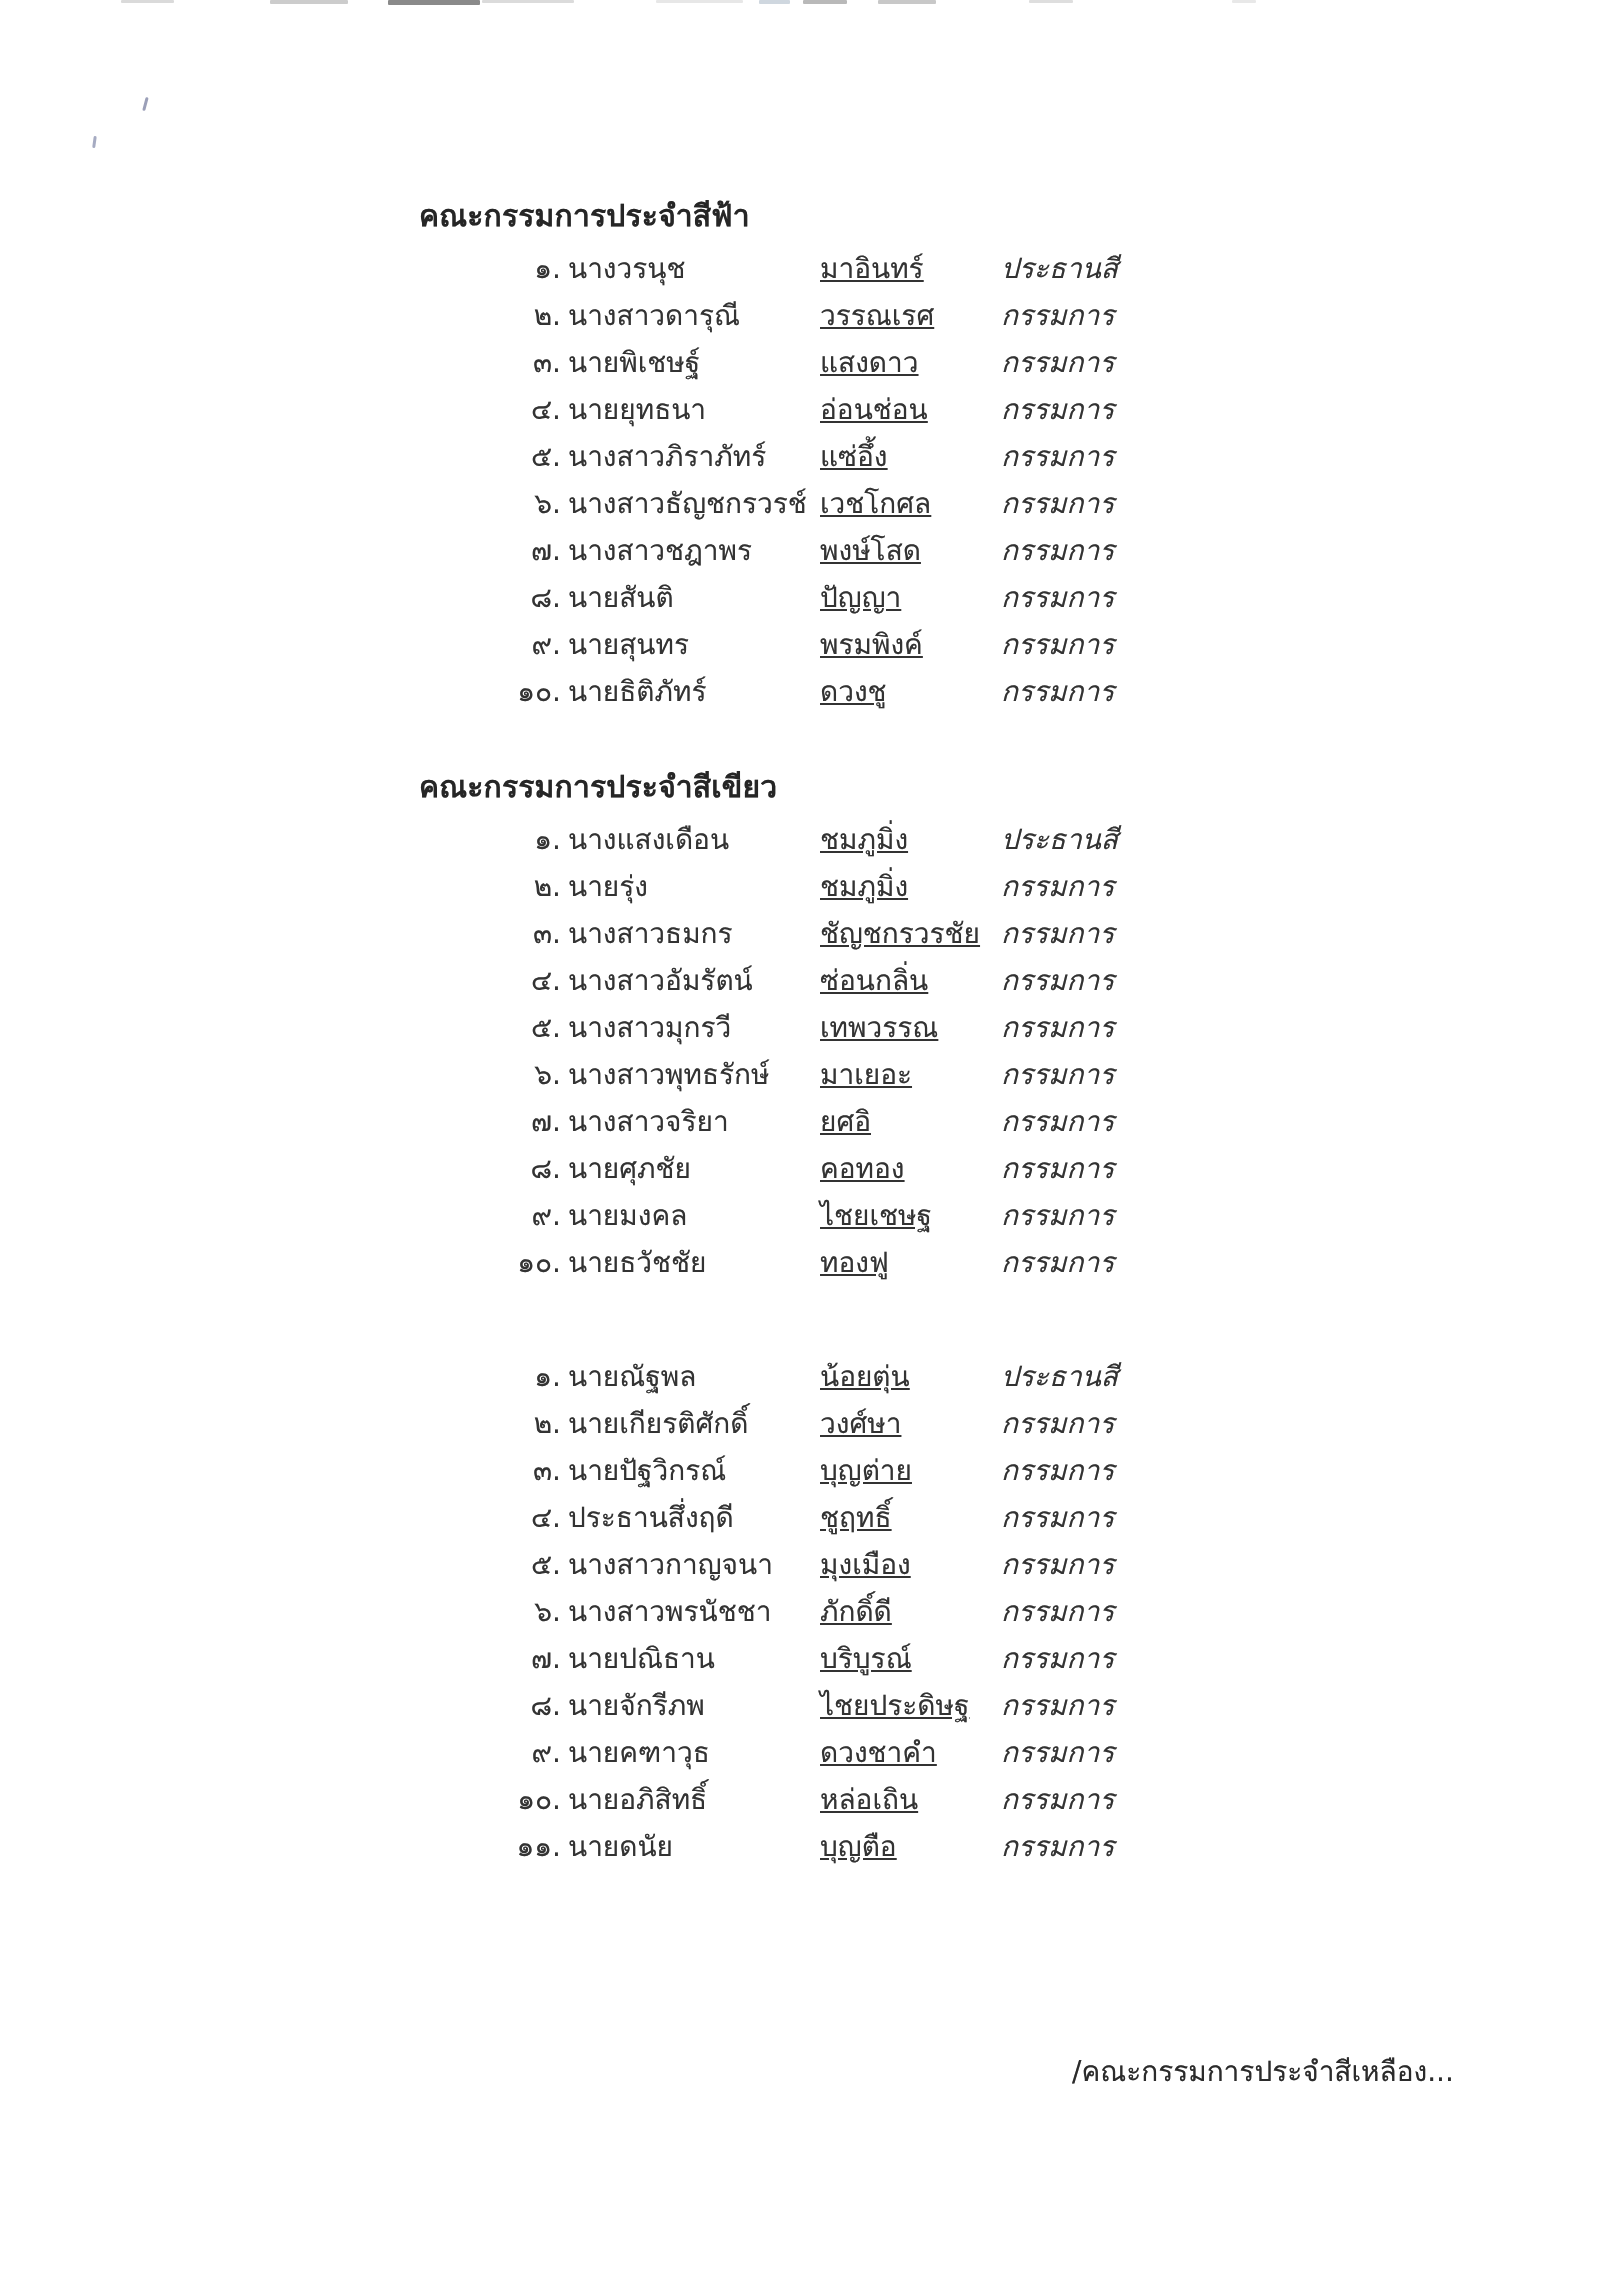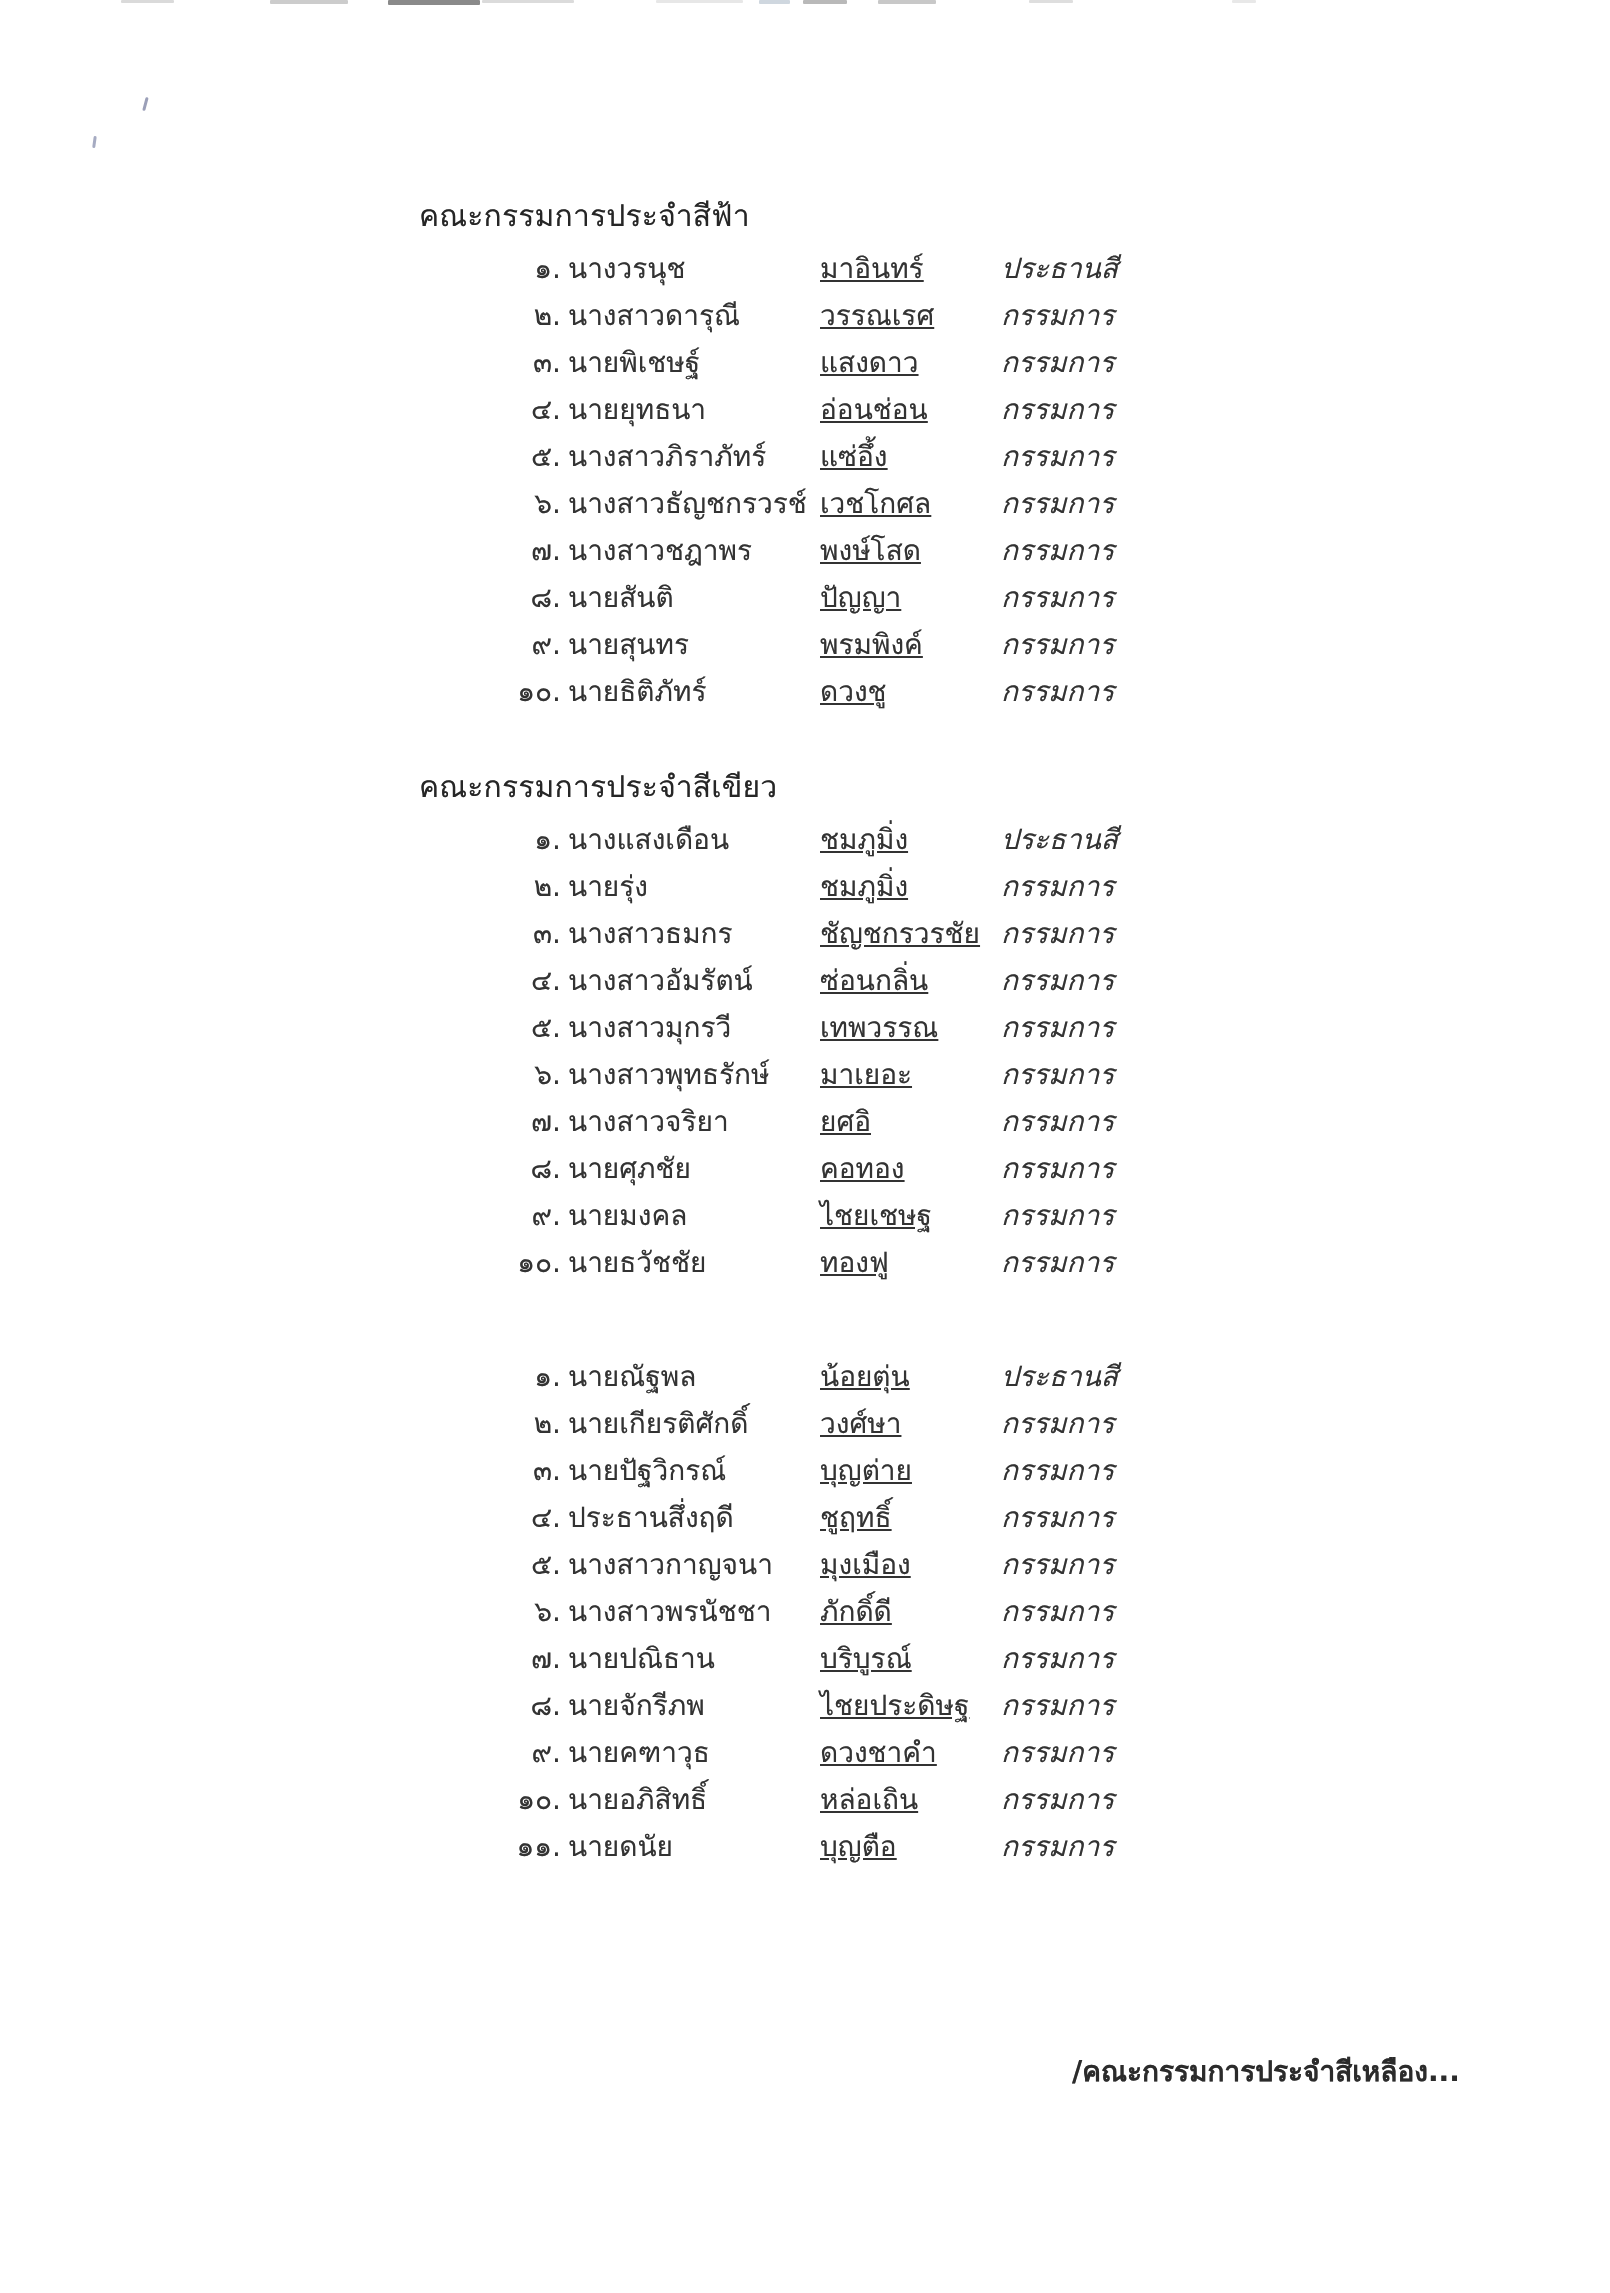--- a/index.html
+++ b/index.html
@@ -30,21 +30,21 @@
 
   
   .section {
     position: absolute;
     left: 0;
     width: 100%;
   }
   .section-title {
     margin-left: 419px;
     font-size: 30px;
-    font-weight: normal;
+    font-weight: bold;
     color: #262626;
     letter-spacing: 0.2px;
     line-height: 43px;
     height: 43px;
     text-shadow: 0 0 0.6px rgba(40,40,40,0.45);
   }
   .rows { margin-top: 7.8px; }
   .member-row {
     position: relative;
     height: 47px;
@@ -62,21 +62,21 @@
   .m-first { left: 568px; }
   .m-last  { left: 820px; text-decoration: underline; }
   .m-role  { left: 1001px; font-style: italic; }
 
   
   .footer-line {
     position: absolute;
     top: 2049px;
     left: 1072px;
     font-size: 28px;
-    font-weight: 700;
+    font-weight: 400;
     color: #2b2b2b;
     text-shadow: 0 0 0.6px rgba(40,40,40,0.5);
     white-space: nowrap;
   }
 </style>
 </head>
 <body>
 
 <div class="page">
 

